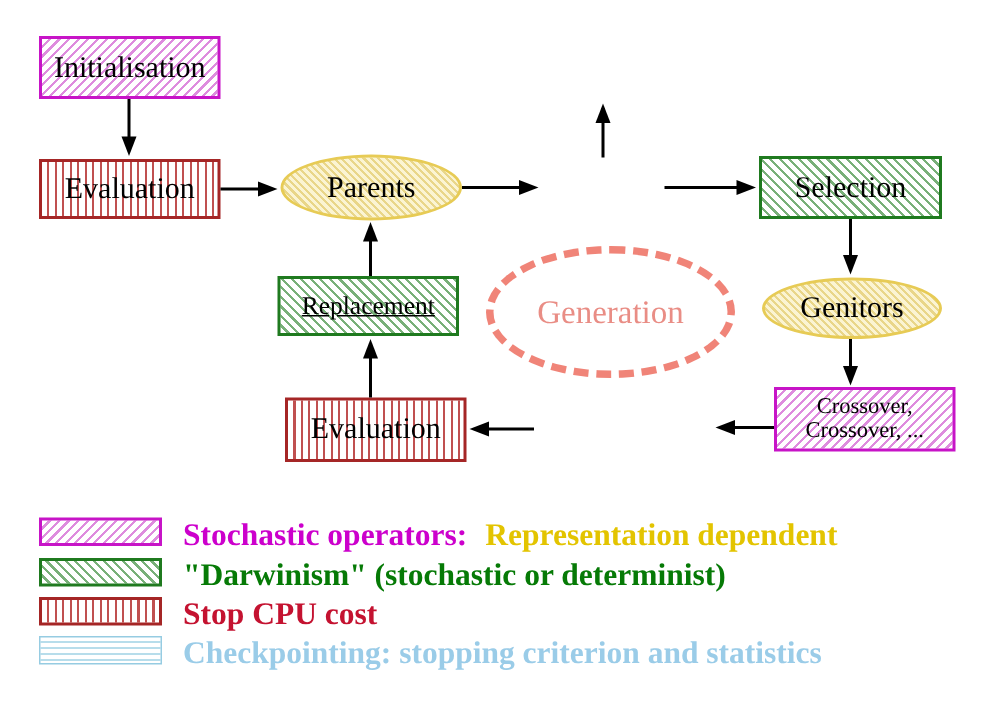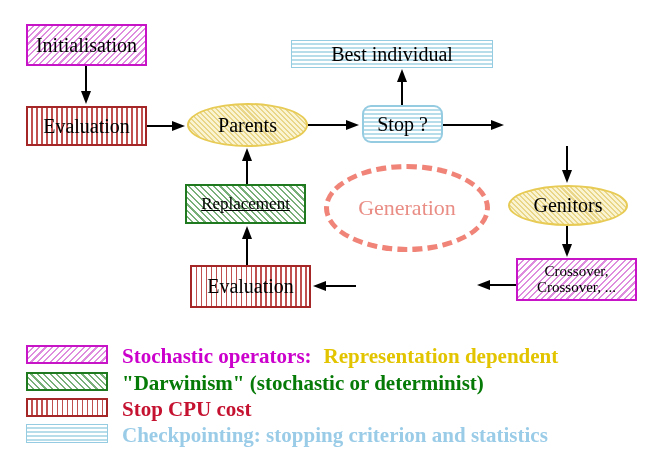--- a/index.html
+++ b/index.html
@@ -79,24 +79,23 @@
 <body>
 
 <div id="canvas">
 
   <div class="node hatch-magenta" style="left:26px;top:24px;width:121px;height:42px;">Initialisation</div>
 
   <div class="node stripe-red" style="left:26px;top:106px;width:121px;height:40px;">Evaluation</div>
 
   <div class="node hatch-yellow" style="left:187px;top:103px;width:121px;height:44px;">Parents</div>
 
-  <div class="node stripe-cyan rounded" style="left:362px;top:105px;width:81px;height:38px;">Stop ?</div>
 
-  <div class="node stripe-cyan" style="left:291px;top:40px;width:202px;height:28px;border-width:1px;">Best individual</div>
 
+  <div class="node hatch-green" style="left:506px;top:104px;width:122px;height:42px;">Selection</div>
 
   <div class="node hatch-yellow" style="left:508px;top:185px;width:120px;height:41px;">Genitors</div>
 
   <div class="node hatch-magenta small-node" style="left:516px;top:258px;width:121px;height:43px;flex-direction:column;">
     <span>Crossover,</span>
     <span>Crossover, ...</span>
   </div>
 
 
   <div class="node stripe-red" style="left:190px;top:265px;width:121px;height:43px;">Evaluation</div>

